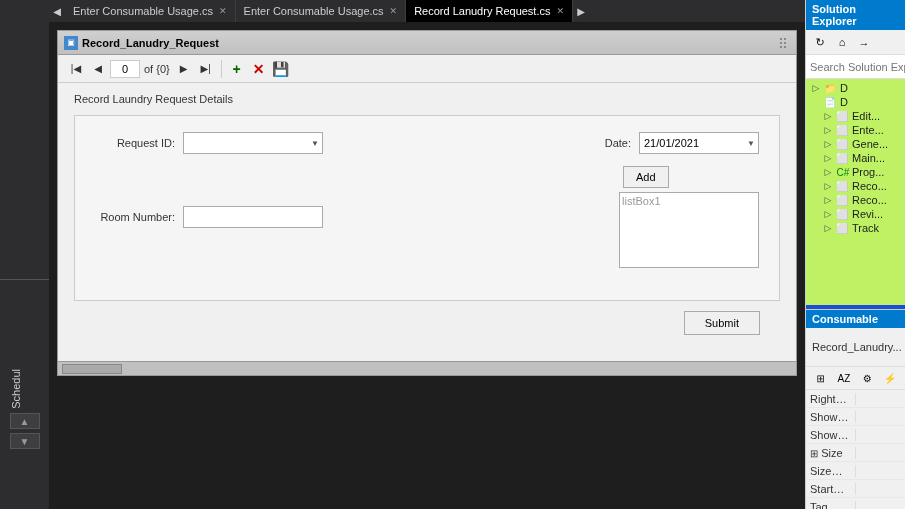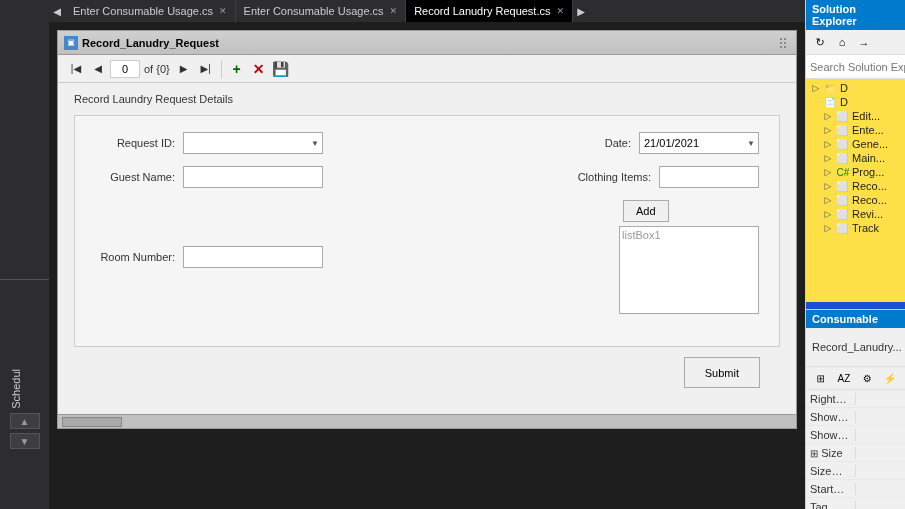--- a/index.html
+++ b/index.html
@@ -343,21 +343,21 @@
       position: absolute;
       right: 4px;
       font-size: 8px;
       color: #555;
       pointer-events: none;
     }
     .listbox {
       border: 1px solid #aaa;
       background: white;
       width: 140px;
-      height: 88px;
+      height: 76px;
       font-size: 11px;
       padding: 2px;
       overflow-y: auto;
     }
     .listbox-label {
       color: #999;
       font-size: 11px;
     }
     .add-btn {
       border: 1px solid #aaa;
@@ -368,21 +368,21 @@
       cursor: pointer;
     }
     .submit-row {
       display: flex;
       justify-content: flex-end;
       padding: 10px 20px 10px;
     }
     .submit-btn {
       border: 1px solid #aaa;
       background: #f0f0f0;
-      height: 31px;
+      height: 24px;
       padding: 0 20px;
       font-size: 11px;
       cursor: pointer;
     }
 
     
     .bottom-scrollbar {
       height: 14px;
       background: #c0c0c0;
       border-top: 1px solid #999;
@@ -393,22 +393,22 @@
     
     .right-panel {
       width: 100px;
       background: #f0f0f0;
       border-left: 1px solid #ccc;
       display: flex;
       flex-direction: column;
     }
     .solution-explorer {
       flex: 1;
-      background: #fde047;
-      border-bottom: 7px solid #1d4ed8;
+      background: #bef264;
+      border-bottom: 4px solid #1d4ed8;
       overflow: hidden;
     }
     .se-header {
       background: #007acc;
       color: white;
       font-size: 11px;
       padding: 3px 6px;
       font-weight: 600;
     }
     .se-toolbar {
@@ -649,27 +649,20 @@
             </div>
             <span style="flex:1"></span>
             <label class="form-label">Date:</label>
             <div class="date-select-wrapper">
               <select class="date-select">
                 <option>21/01/2021</option>
               </select>
             </div>
           </div>
 
-          <div class="form-row">
-            <label class="form-label">Guest Name:</label>
-            <input class="form-input form-input-md" type="text" style="">
-            <span style="flex:1"></span>
-            <label class="form-label">Clothing Items:</label>
-            <input class="form-input form-input-sm" type="text" style="">
-          </div>
 
           <div class="form-row" style="align-items: center;">
             <label class="form-label">Room Number:</label>
             <input class="form-input form-input-md" type="text" style="">
             <span style="flex:1"></span>
             <div style="display:flex; flex-direction:column; align-items:flex-start; gap:4px;">
               <button class="add-btn" style="margin-left:4px;">Add</button>
               <div class="listbox">
                 <span class="listbox-label">listBox1</span>
               </div>

